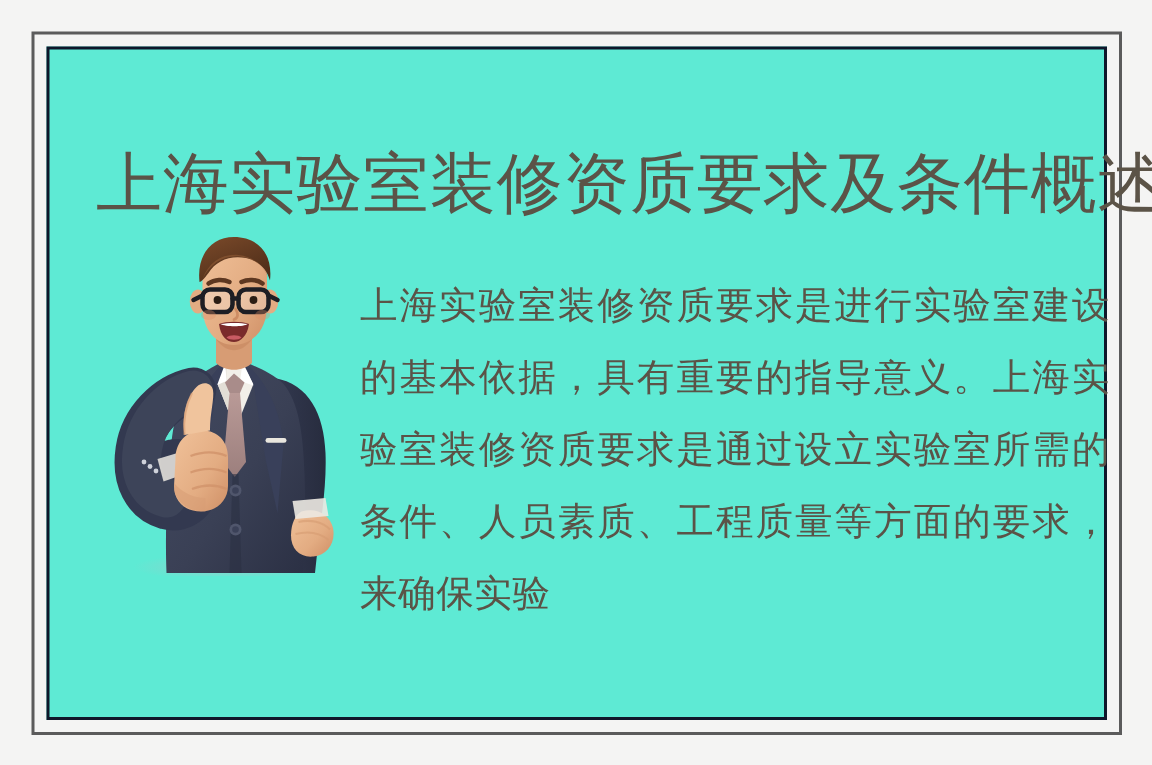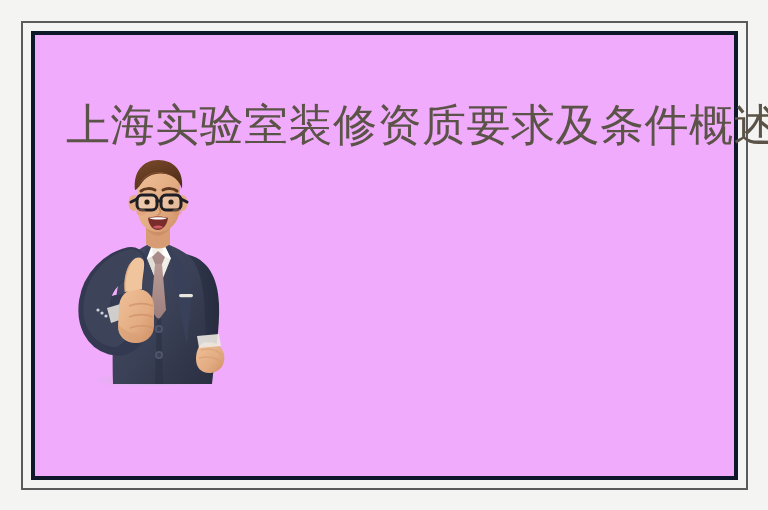--- a/index.html
+++ b/index.html
@@ -25,22 +25,22 @@
     background: #f4f4f3;
   }
 
   .card-inner {
     position: absolute;
     left: 8px;
     top: 8px;
     right: 8px;
     bottom: 8px;
     box-sizing: border-box;
-    border: 4px solid #0f172a;
-    background: #f0abfc;
+    border: 2px solid #0f172a;
+    background: #5eead4;
     text-decoration: underline;
   }
 
   .page-title {
     position: absolute;
     left: 31px;
     top: 36px;
     font-size: 44px;
     line-height: 50px;
     letter-spacing: 0.5px;
@@ -213,16 +213,17 @@
 
           <path d="M81 60 C86 58 96 58 101 60 C100 68 95 72 91 72 C86 72 82 68 81 60 Z" fill="#7a2b2b"></path>
           <path d="M82 60 C87 59 96 59 100 60 C98 62 85 62 82 60 Z" fill="#ffffff"></path>
           <path d="M86 69 C88 67 94 67 96 69 C94 71 88 71 86 69 Z" fill="#c85b63"></path>
 
           <ellipse cx="74" cy="54" rx="5" ry="3.4" fill="#dd8f68" opacity="0.35"></ellipse>
           <ellipse cx="110" cy="54" rx="5" ry="3.4" fill="#dd8f68" opacity="0.35"></ellipse>
         </svg>
       </div>
 
+      <p class="body-text">上海实验室装修资质要求是进行实验室建设的基本依据，具有重要的指导意义。上海实验室装修资质要求是通过设立实验室所需的条件、人员素质、工程质量等方面的要求，来确保实验</p>
 
     </div>
   </div>
 </div>
 
 </body></html>

